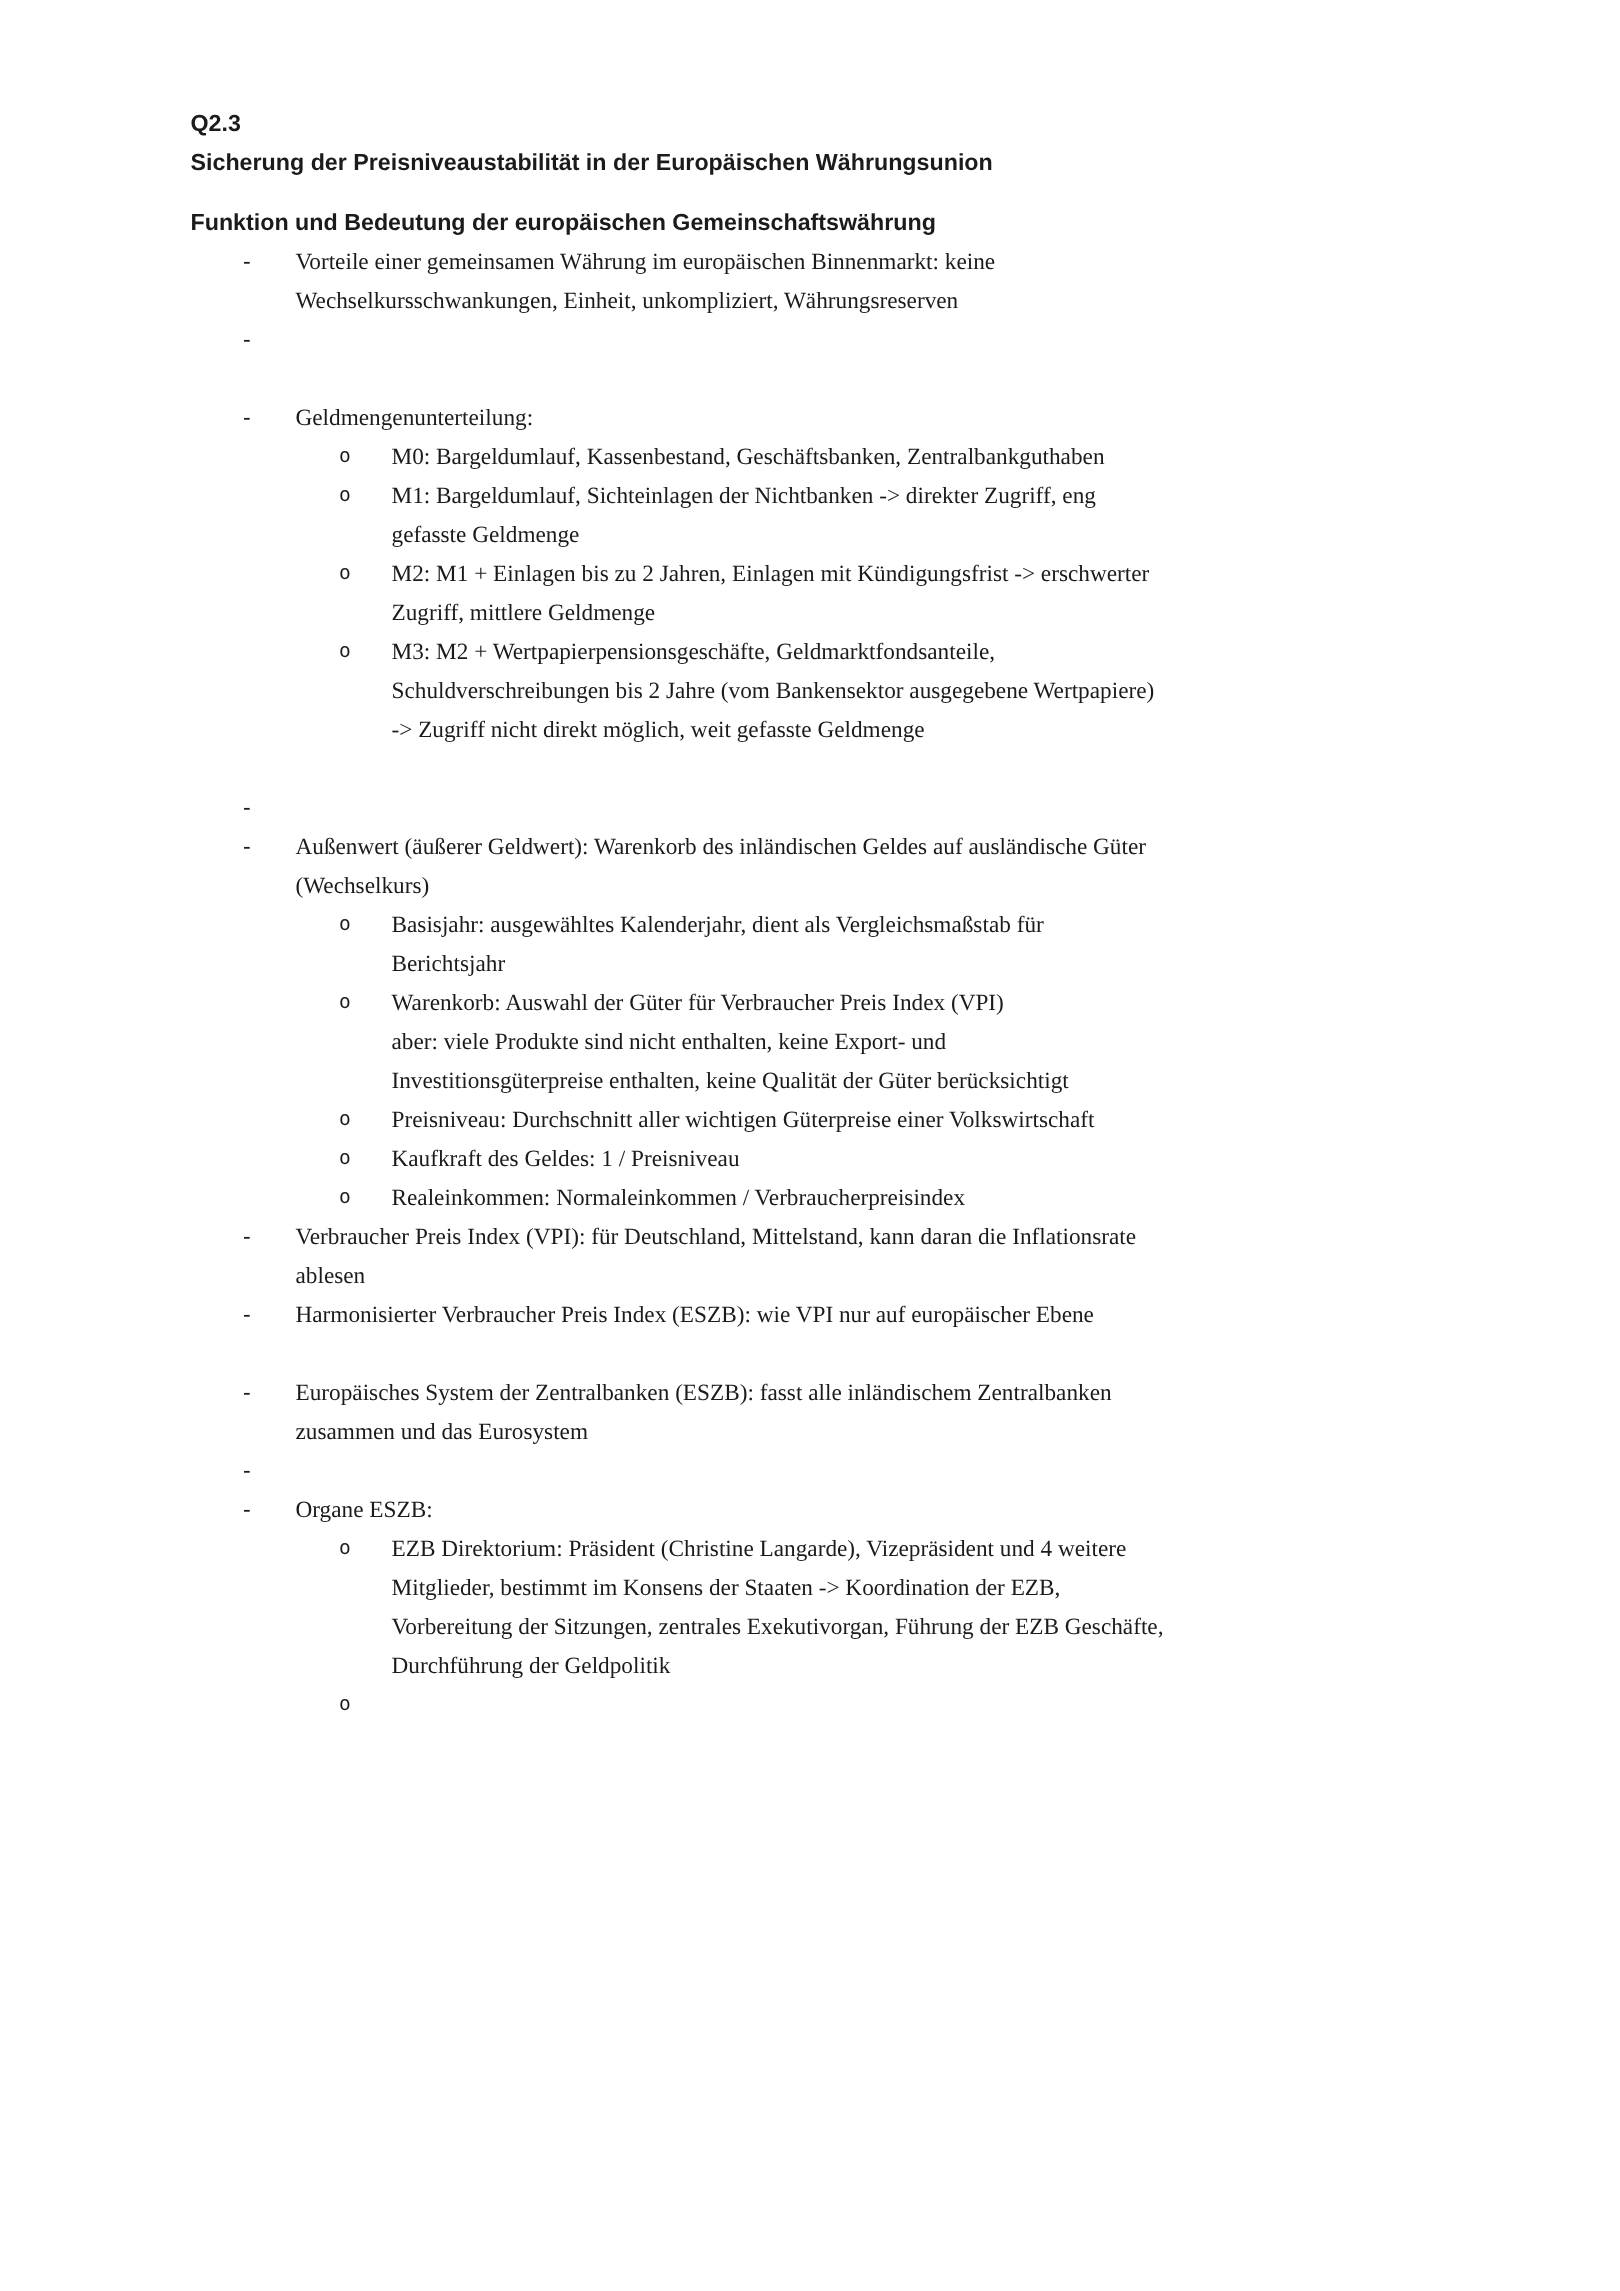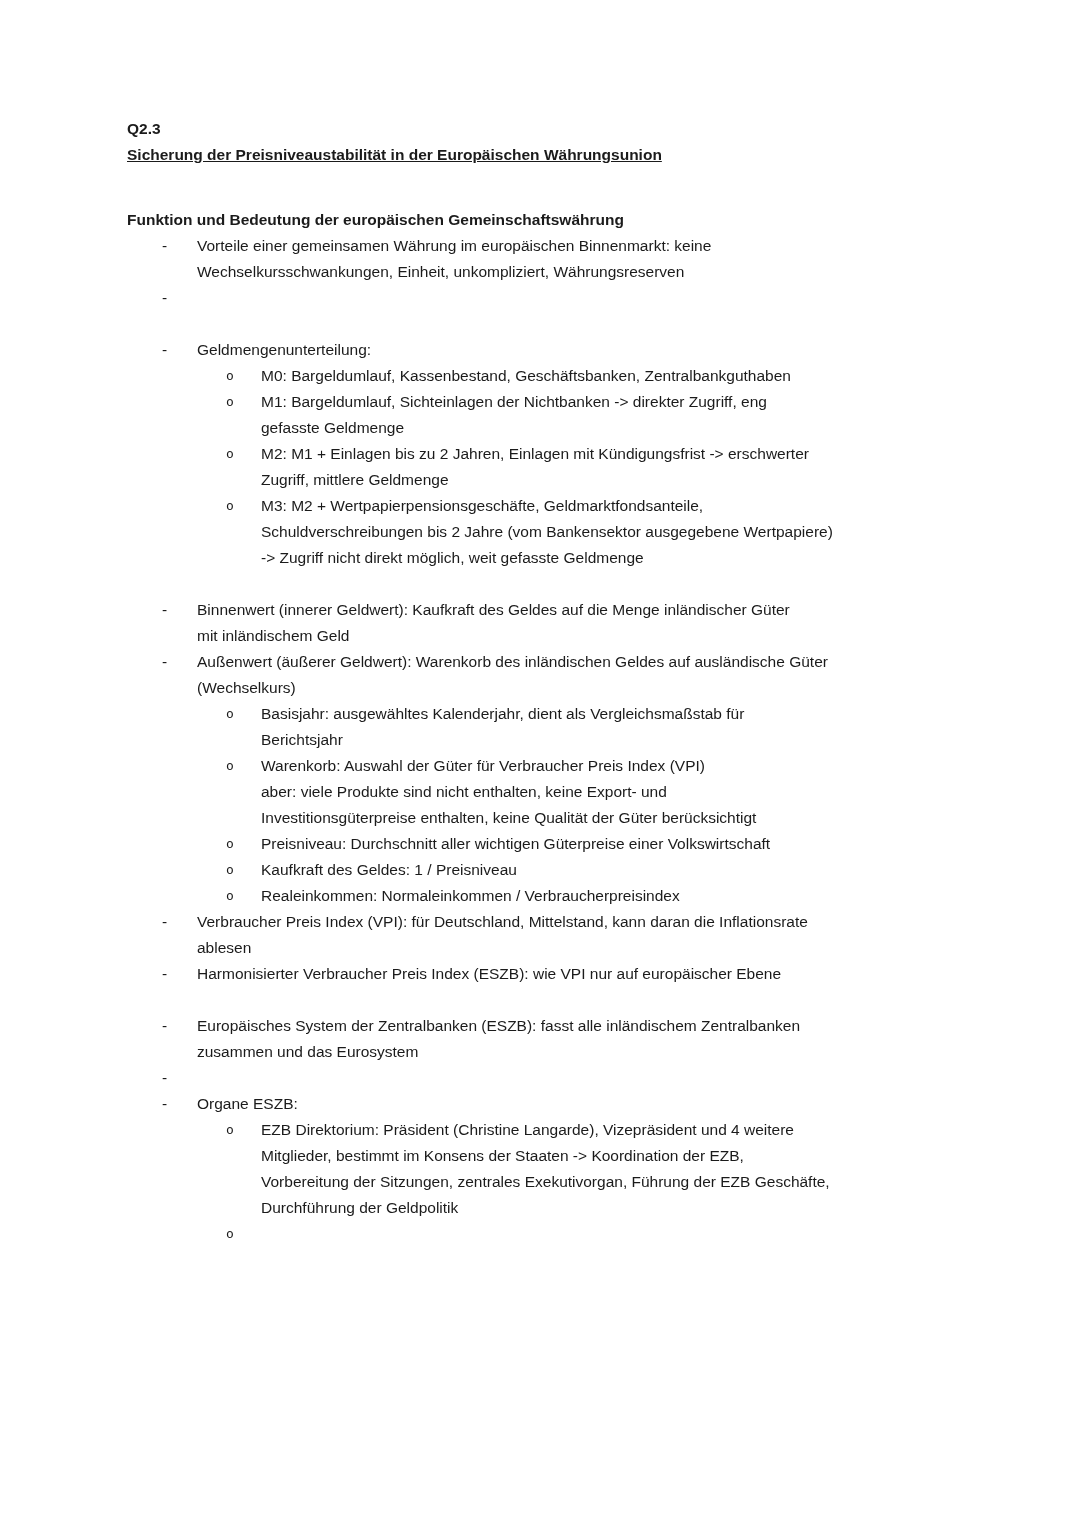--- a/index.html
+++ b/index.html
@@ -9,43 +9,44 @@
     background: #ffffff;
     font-family: "Liberation Sans", "DejaVu Sans", sans-serif;
     color: #1b1b1b;
     overflow: hidden;
   }
   .page {
     position: relative;
     width: 1080px;
     height: 1527px;
     background: #ffffff;
-    padding-top: 116px;
+    padding-top: 70px;
     font-size: 15.5px;
     line-height: 26px;
   }
   .doc-title,
   .doc-subtitle,
   .doc-section-heading {
     font-weight: 700;
     padding-left: 127px;
     padding-right: 90px;
   }
-  .doc-subtitle { margin-bottom: 39px; text-decoration: underline; }
+  .doc-subtitle { margin-bottom: 14px; }
   .bullet {
     display: flex;
     align-items: flex-start;
   }
   .bullet .marker {
     flex: 0 0 35px;
     width: 35px;
   }
   .bullet .text {
     white-space: pre-line;
     padding-right: 60px;
+    font-family: Liberation Serif, serif;
   }
   .level1 { padding-left: 162px; }
   .level2 { padding-left: 226px; }
   .level2 .marker {
     font-family: "DejaVu Sans Mono", monospace;
     font-size: 13px;
   }
   .spacer { height: 26px; }
 </style>
 </head>
@@ -85,22 +86,20 @@
       </div>
       <div class="bullet level2">
         <span class="marker">o</span>
         <span class="text">M3: M2 + Wertpapierpensionsgeschäfte, Geldmarktfondsanteile,
 Schuldverschreibungen bis 2 Jahre (vom Bankensektor ausgegebene Wertpapiere)
 -&gt; Zugriff nicht direkt möglich, weit gefasste Geldmenge</span>
       </div>
       <div class="spacer"></div>
       <div class="bullet level1">
         <span class="marker">-</span>
-        <span class="text">Binnenwert (innerer Geldwert): Kaufkraft des Geldes auf die Menge inländischer Güter
-mit inländischem Geld</span>
       </div>
       <div class="bullet level1">
         <span class="marker">-</span>
         <span class="text">Außenwert (äußerer Geldwert): Warenkorb des inländischen Geldes auf ausländische Güter
 (Wechselkurs)</span>
       </div>
       <div class="bullet level2">
         <span class="marker">o</span>
         <span class="text">Basisjahr: ausgewähltes Kalenderjahr, dient als Vergleichsmaßstab für
 Berichtsjahr</span>

